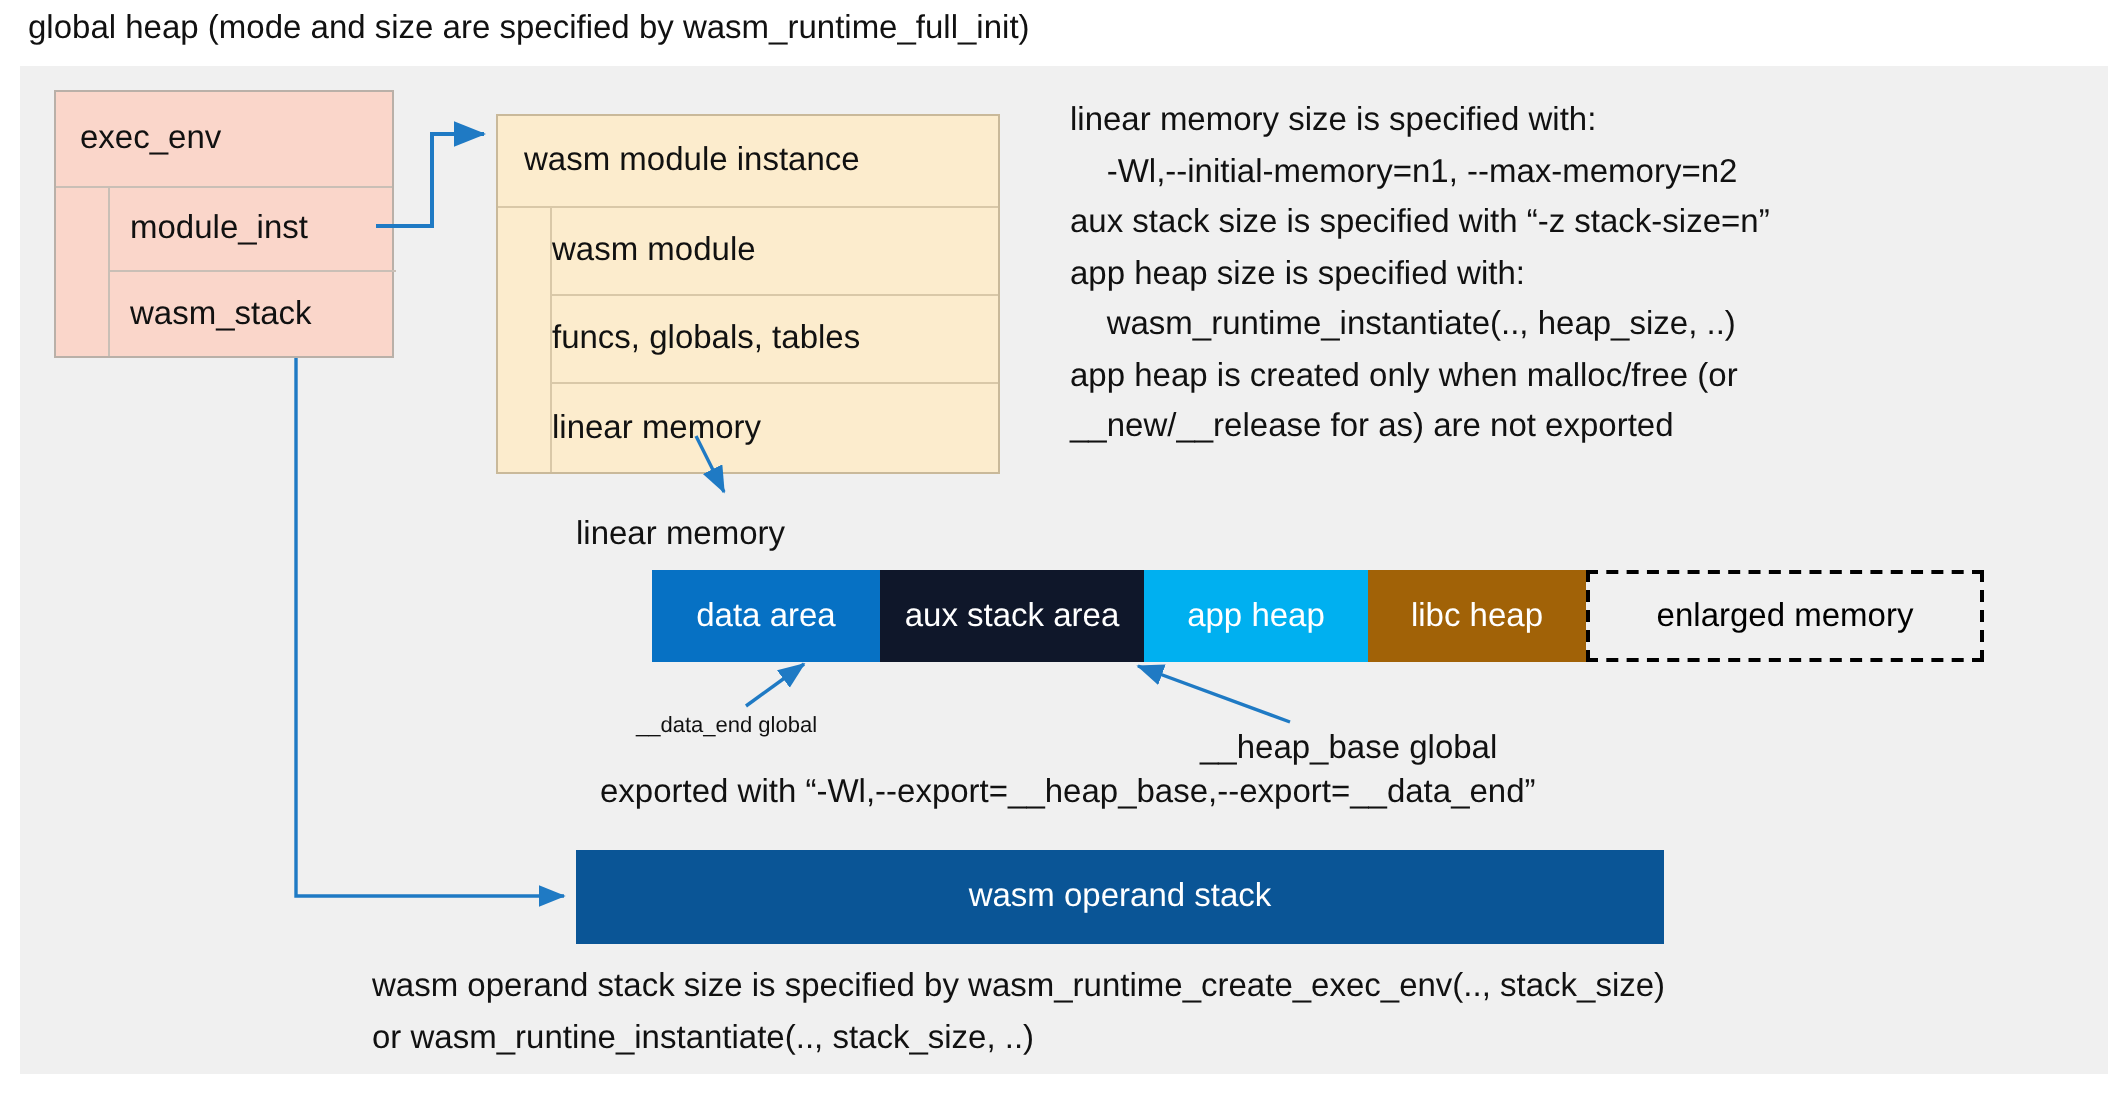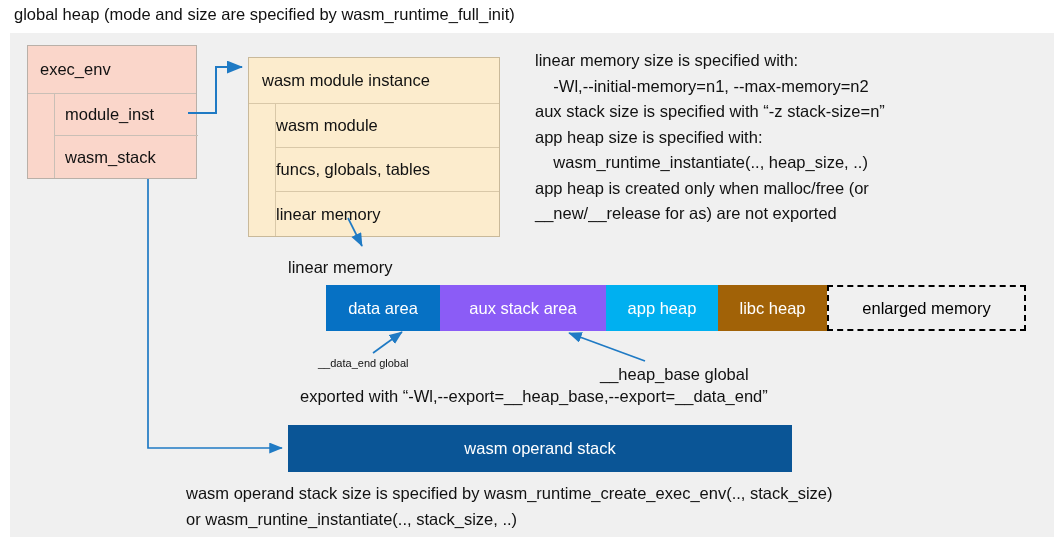--- a/index.html
+++ b/index.html
@@ -37,21 +37,21 @@
   #membar{left:290px;top:285px;height:46px;display:flex;margin-left:36px;}
   #membar .seg{display:flex;align-items:center;justify-content:center;
                color:#ffffff;font-size:16.5px;box-sizing:border-box;}
   #membar .seg.dashed{color:#000000;background:#f0f0f0;
                border:2.5px dashed #000000;}
   
   #ann1{left:318px;top:357px;font-size:11px;}
   #ann2{left:600px;top:365px;font-size:16.5px;}
   #ann3{left:300px;top:387px;font-size:16.5px;}
   
-  #opstack{left:288px;top:425px;width:504px;height:47px;background:#0a5596;
+  #opstack{left:288px;top:425px;width:544px;height:47px;background:#0a5596;
            color:#fff;font-size:16.5px;display:flex;align-items:center;
            justify-content:center;}
   #foot{left:186px;top:481px;font-size:16.5px;line-height:25.5px;white-space:pre;}
   svg.ov{position:absolute;left:0;top:0;width:1054px;height:547px;
          pointer-events:none;}
 </style>
 </head>
 <body>
 
 <div class="abs" id="title">global heap (mode and size are specified by wasm_runtime_full_init)</div>
@@ -75,21 +75,21 @@
     -Wl,--initial-memory=n1, --max-memory=n2
 aux stack size is specified with “-z stack-size=n”
 app heap size is specified with:
     wasm_runtime_instantiate(.., heap_size, ..)
 app heap is created only when malloc/free (or
 __new/__release for as) are not exported</div>
 
 <div class="abs" id="lm-label">linear memory</div>
 <div class="abs" id="membar">
     <div class="seg" style="width: 114px; background: rgb(6, 113, 196);">data area</div>
-    <div class="seg" style="width: 166px; background: #8b5cf6;">aux stack area</div>
+    <div class="seg" style="width: 132px; background: #0f172a;">aux stack area</div>
     <div class="seg" style="width: 112px; background: rgb(0, 176, 240);">app heap</div>
     <div class="seg" style="width: 109px; background: #a16207;">libc heap</div>
     <div class="seg dashed" style="width: 199px;">enlarged memory</div>
   </div>
 
 <div class="abs" id="ann1">__data_end global</div>
 <div class="abs" id="ann2">__heap_base global</div>
 <div class="abs" id="ann3">exported with “-Wl,--export=__heap_base,--export=__data_end”</div>
 
 <div class="abs" id="opstack" style="background: rgb(10, 85, 150);">wasm operand stack</div>

